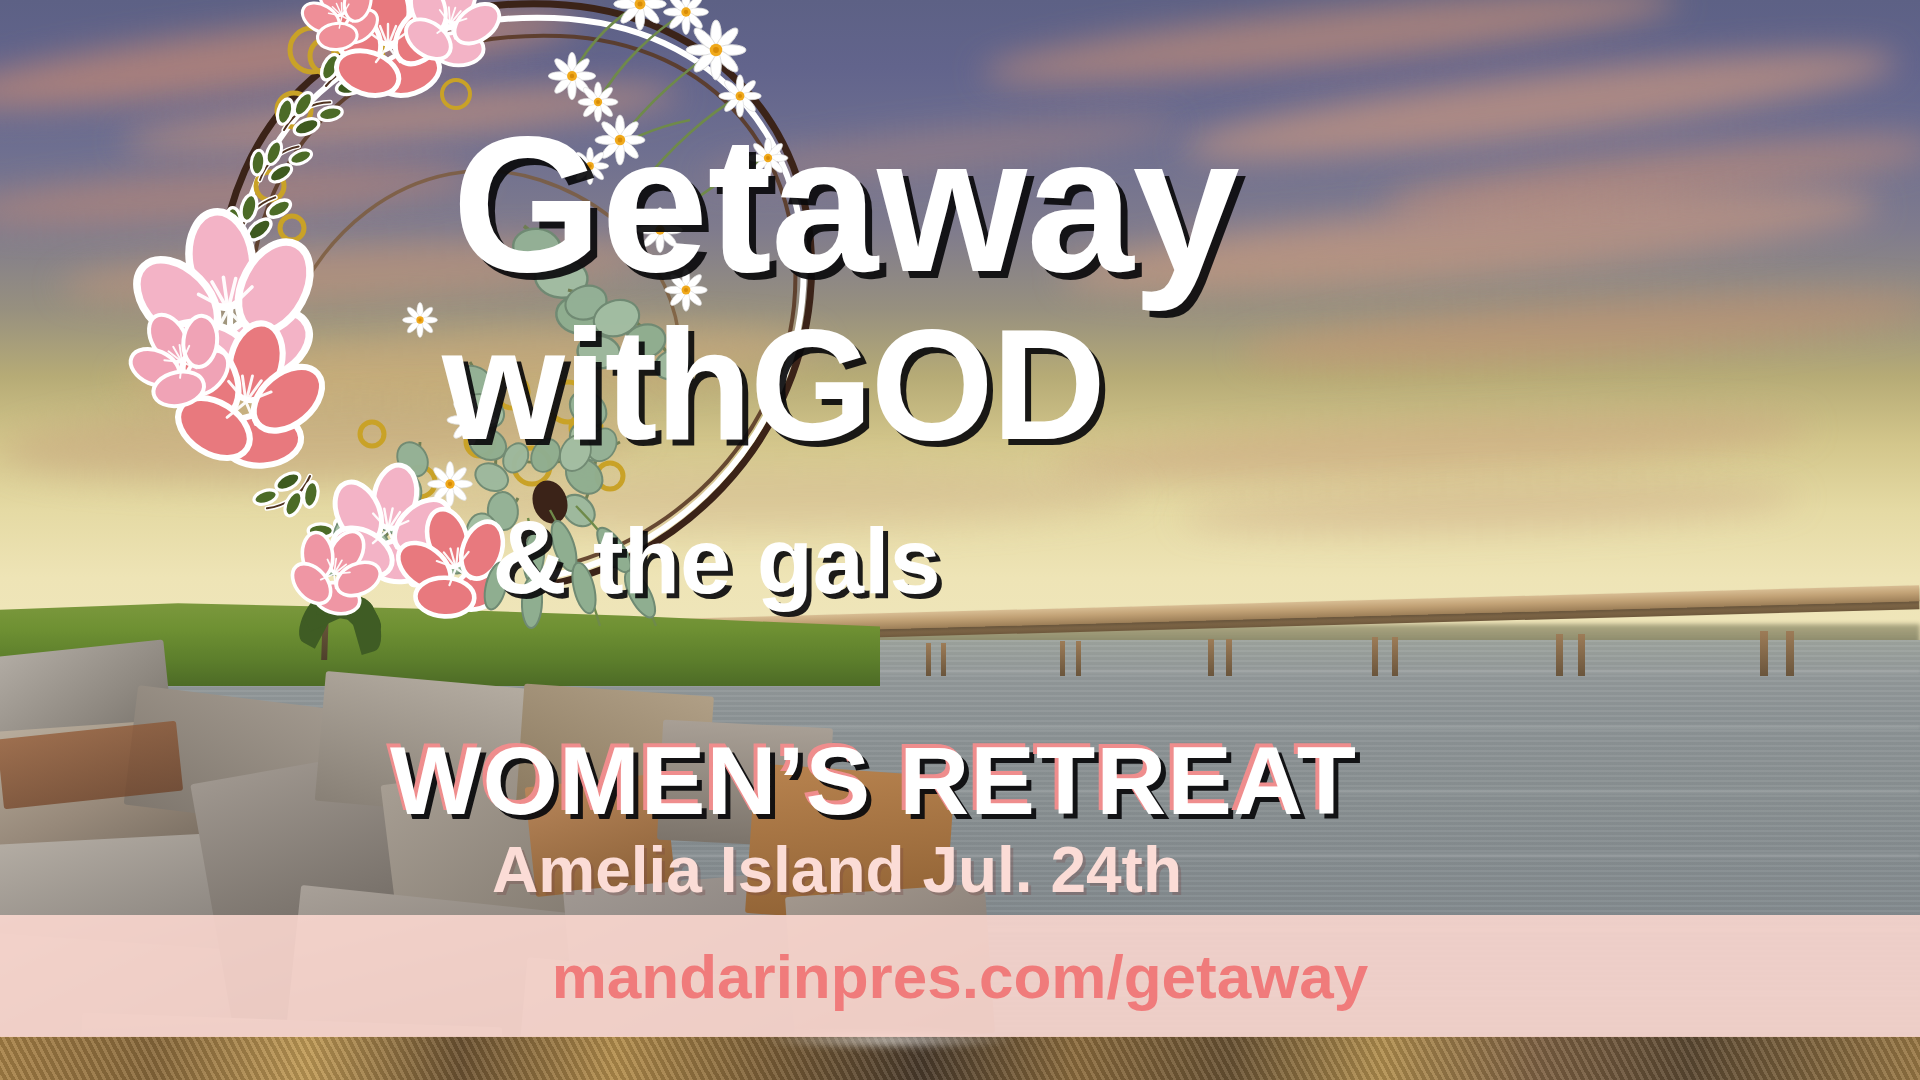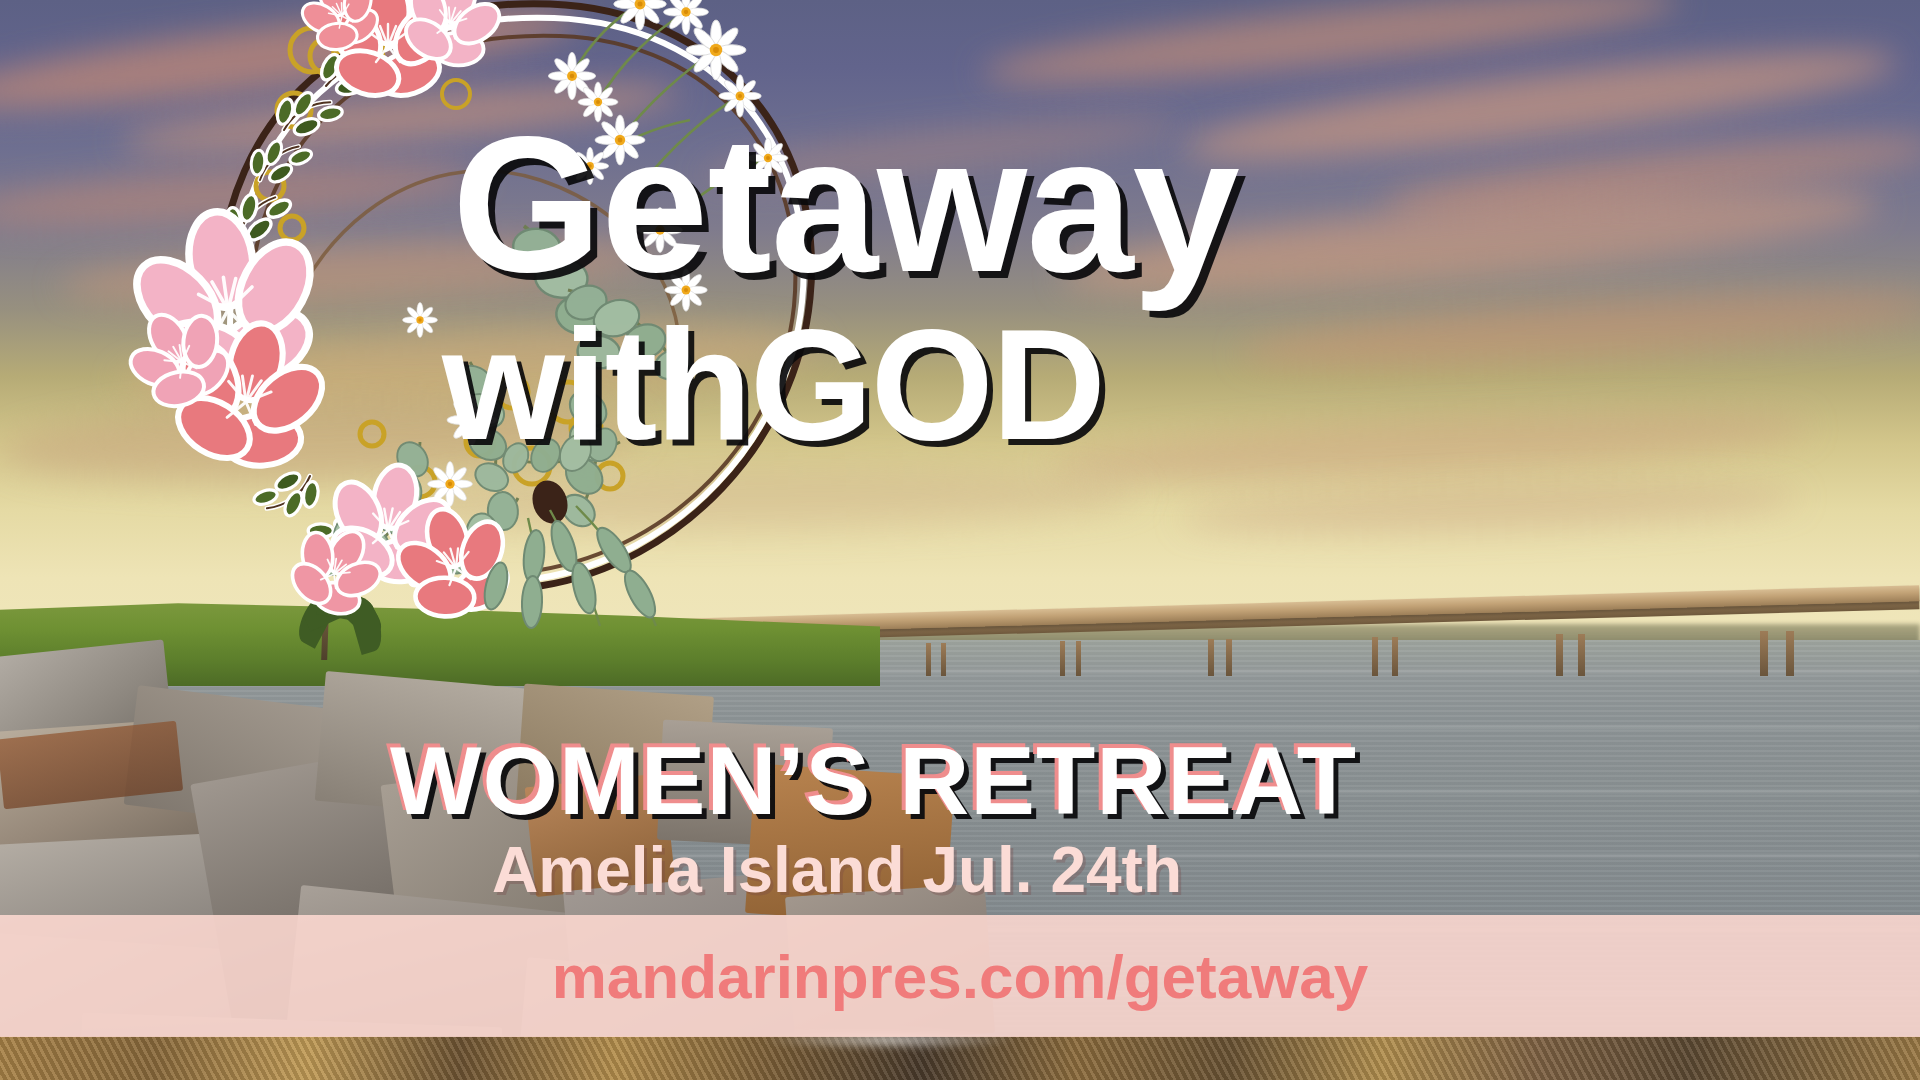--- a/index.html
+++ b/index.html
@@ -420,20 +420,23 @@
       <ellipse cx="520" cy="604" rx="10" ry="26" transform="rotate(-28 520 604)"></ellipse>
       <ellipse cx="376" cy="596" rx="10" ry="24" transform="rotate(14 376 596)"></ellipse>
     </g>
   </svg>
 
   <div class="titles">
     <div class="t-line t-getaway">Getaway</div>
 
     <div class="t-line t-withgod">withGOD</div>
 
+    <div class="t-line t-gals">
+      <span class="amp">&amp;</span><span>the gals</span>
+    </div>
 
     <div class="t-line t-retreat">WOMEN’S RETREAT</div>
 
     <div class="t-line t-place">Amelia Island Jul. 24th</div>
   </div>
 
   <div class="urlbar">
     <span class="urltext">mandarinpres.com/getaway</span>
   </div>
 

